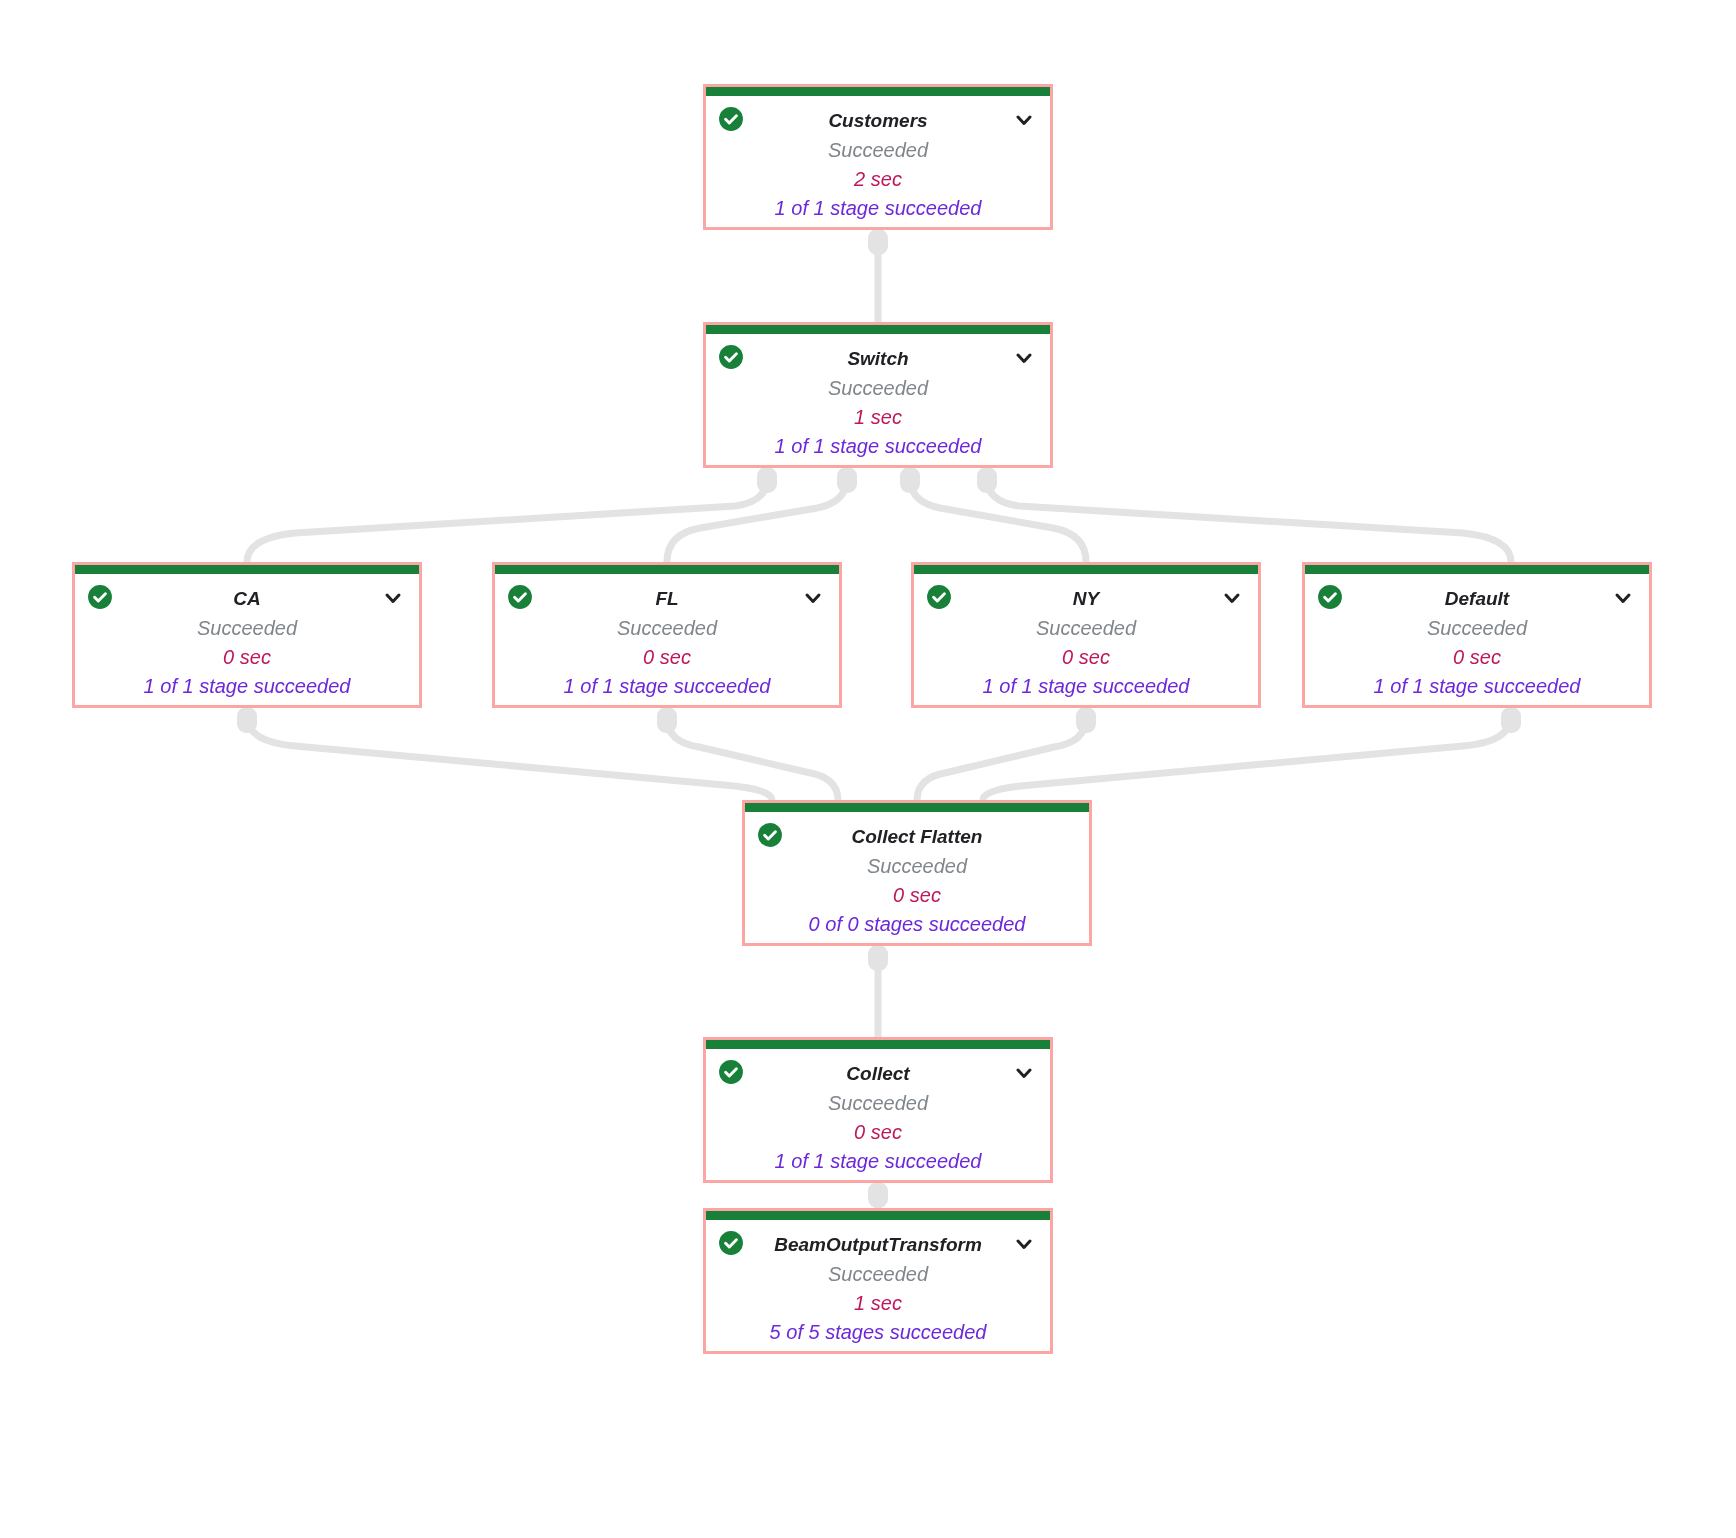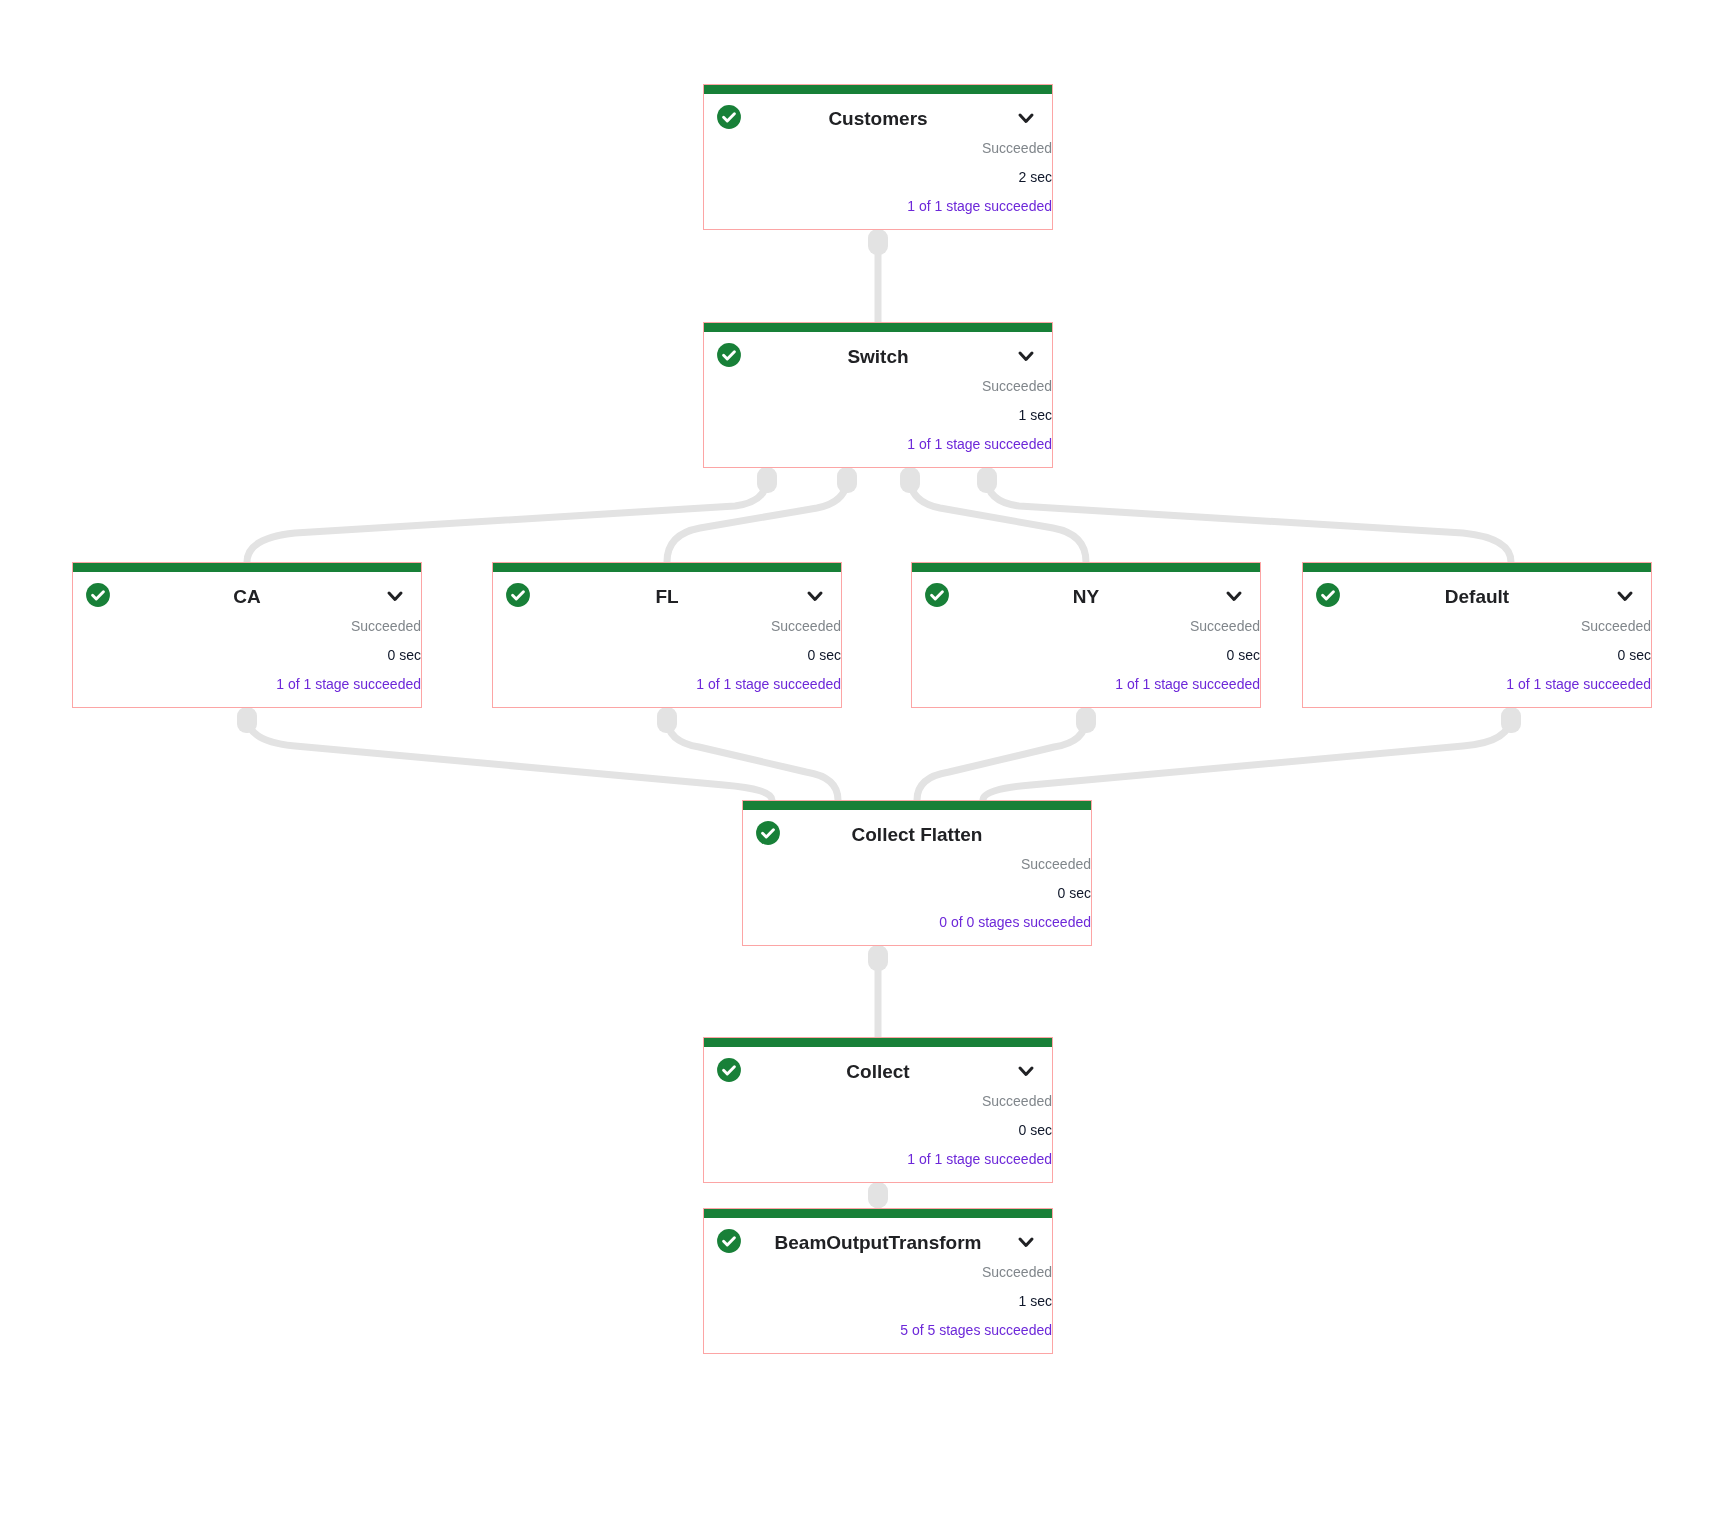--- a/index.html
+++ b/index.html
@@ -19,22 +19,23 @@
     position: absolute;
     left: 0;
     top: 0;
   }
   .node {
     position: absolute;
     width: 350px;
     height: 146px;
     box-sizing: border-box;
     background: #ffffff;
-    border: 1px solid #fca5a5;
+    border: 3px solid #fca5a5;
     cursor: pointer;
+    font-style: italic;
   }
   .node .bar {
     height: 9px;
     width: 100%;
     background: #188038;
   }
   .node .check {
     position: absolute;
     left: 12px;
     top: 19px;
@@ -58,26 +59,26 @@
     text-align: center;
     font-size: 19px;
     font-weight: 700;
     color: #202124;
     white-space: nowrap;
   }
   .node .status,
   .node .duration,
   .node .stages {
     line-height: 29px;
-    text-align: right;
-    font-size: 14px;
+    text-align: center;
+    font-size: 20px;
     white-space: nowrap;
   }
   .node .status   { color: #80868b; }
-  .node .duration { color: #0f172a; }
+  .node .duration { color: #be185d; }
   .node .stages   { color: #6d28d9; }
 </style>
 </head>
 <body>
 
 <div class="canvas">
 
   <svg class="edges" width="1736" height="1538">
     <g fill="none" stroke="#e3e3e3" stroke-width="7" stroke-linejoin="round">
       <path d="M878,230 L878,322"></path>

